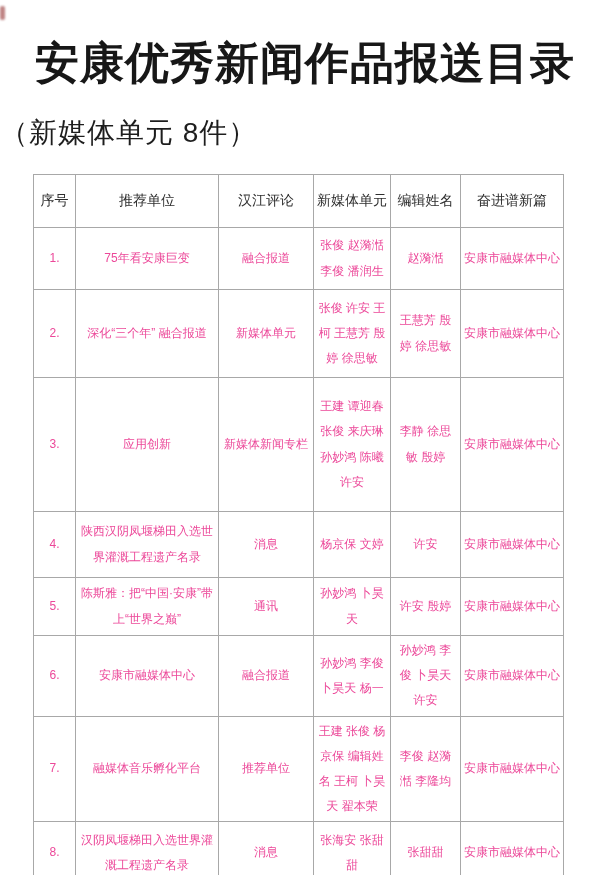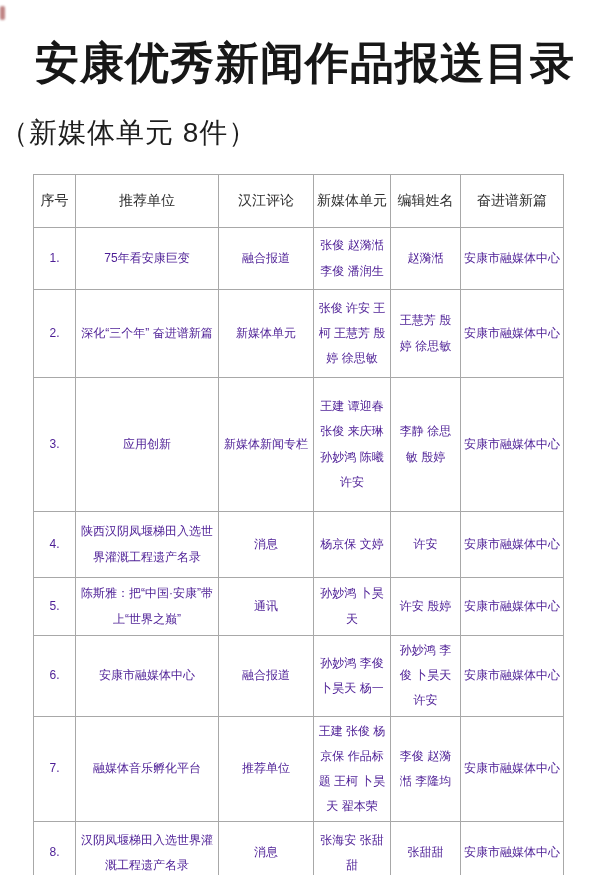--- a/index.html
+++ b/index.html
@@ -34,21 +34,21 @@
     left:33px;top:174px;
     width:530px;
     border-collapse:collapse;
     table-layout:fixed;
   }
   table.report th, table.report td{
     border:1px solid #a8a8a8;
     text-align:center;
     vertical-align:middle;
     padding:2px 3px;
-    color:#4c1d95;
+    color:#ec4899;
     word-break:break-all;
   }
   table.report th{
     font-size:14px;
     font-weight:400;
     height:48px;
     color:#2e2e2e;
   }
   table.report td{
     font-size:12px;
@@ -95,21 +95,21 @@
     <tr class="r1">
       <td>1.</td>
       <td>75年看安康巨变</td>
       <td>融合报道</td>
       <td>张俊 赵漪湉 李俊 潘润生</td>
       <td>赵漪湉</td>
       <td>安康市融媒体中心</td>
     </tr>
     <tr class="r2">
       <td>2.</td>
-      <td>深化“三个年” 奋进谱新篇</td>
+      <td>深化“三个年” 融合报道</td>
       <td>新媒体单元</td>
       <td>张俊 许安 王柯 王慧芳 殷婷 徐思敏</td>
       <td>王慧芳 殷婷 徐思敏</td>
       <td>安康市融媒体中心</td>
     </tr>
     <tr class="r3">
       <td>3.</td>
       <td>应用创新</td>
       <td>新媒体新闻专栏</td>
       <td>王建 谭迎春 张俊 来庆琳 孙妙鸿 陈曦 许安</td>
@@ -137,21 +137,21 @@
       <td>安康市融媒体中心</td>
       <td>融合报道</td>
       <td>孙妙鸿 李俊 卜昊天 杨一</td>
       <td>孙妙鸿 李俊 卜昊天 许安</td>
       <td>安康市融媒体中心</td>
     </tr>
     <tr class="r7">
       <td>7.</td>
       <td>融媒体音乐孵化平台</td>
       <td>推荐单位</td>
-      <td class="tight">王建 张俊 杨京保 作品标题 王柯 卜昊天 翟本荣</td>
+      <td class="tight">王建 张俊 杨京保 编辑姓名 王柯 卜昊天 翟本荣</td>
       <td>李俊 赵漪湉 李隆均</td>
       <td>安康市融媒体中心</td>
     </tr>
     <tr class="r8">
       <td>8.</td>
       <td>汉阴凤堰梯田入选世界灌溉工程遗产名录</td>
       <td>消息</td>
       <td>张海安 张甜甜</td>
       <td>张甜甜</td>
       <td>安康市融媒体中心</td>

